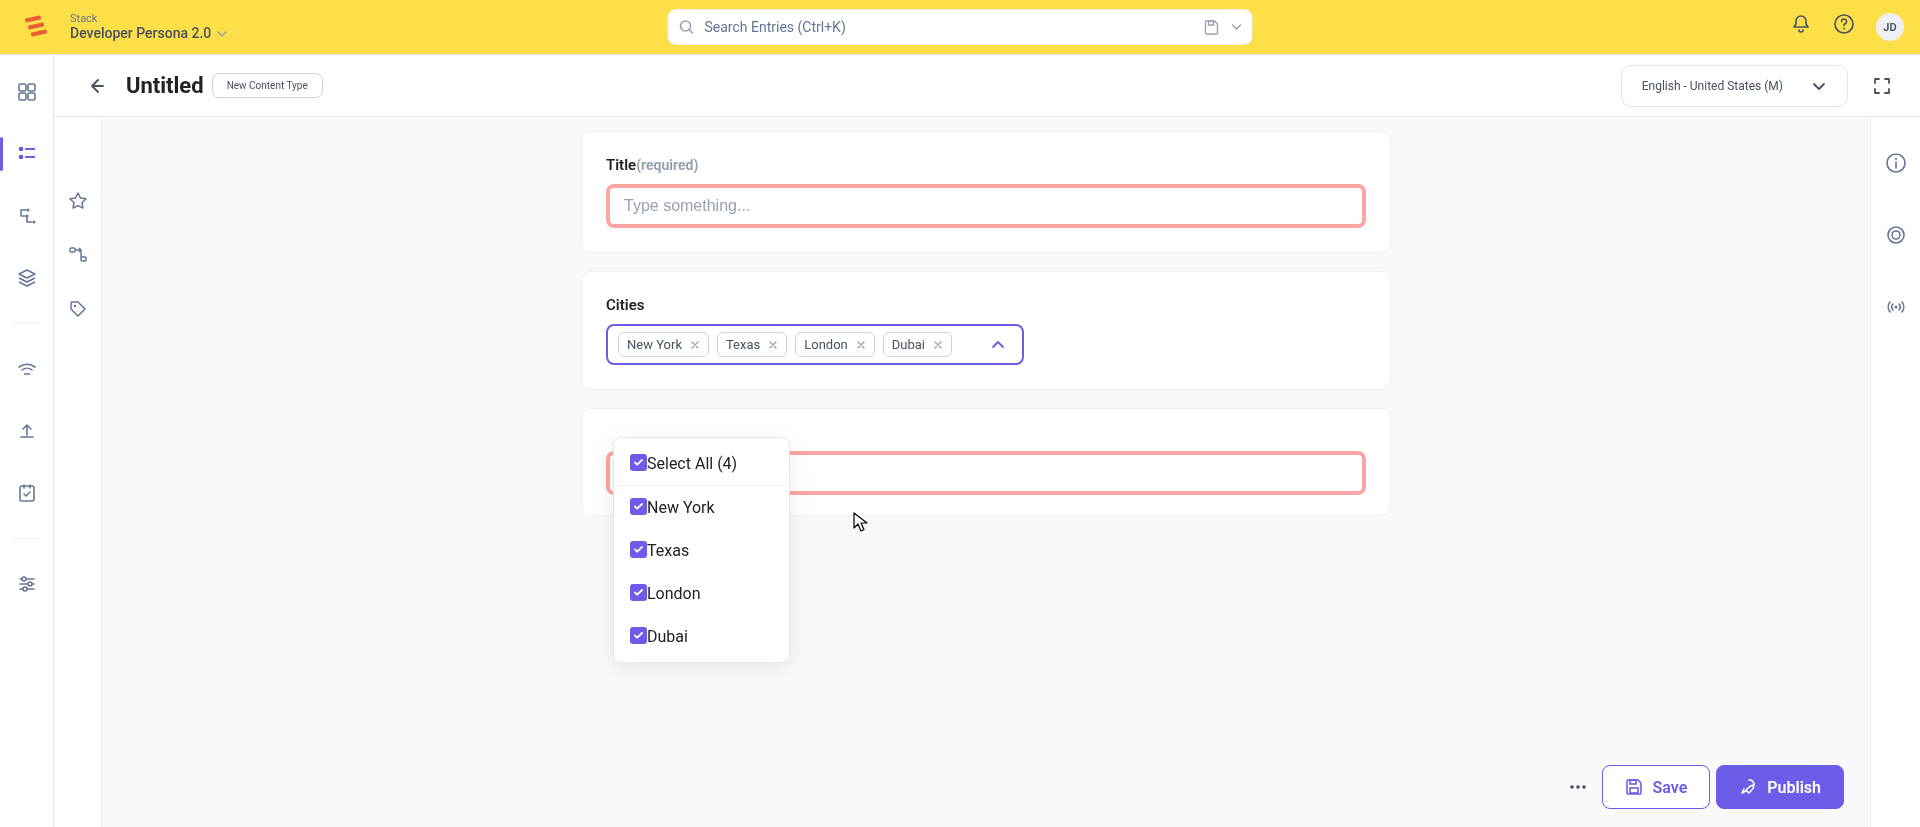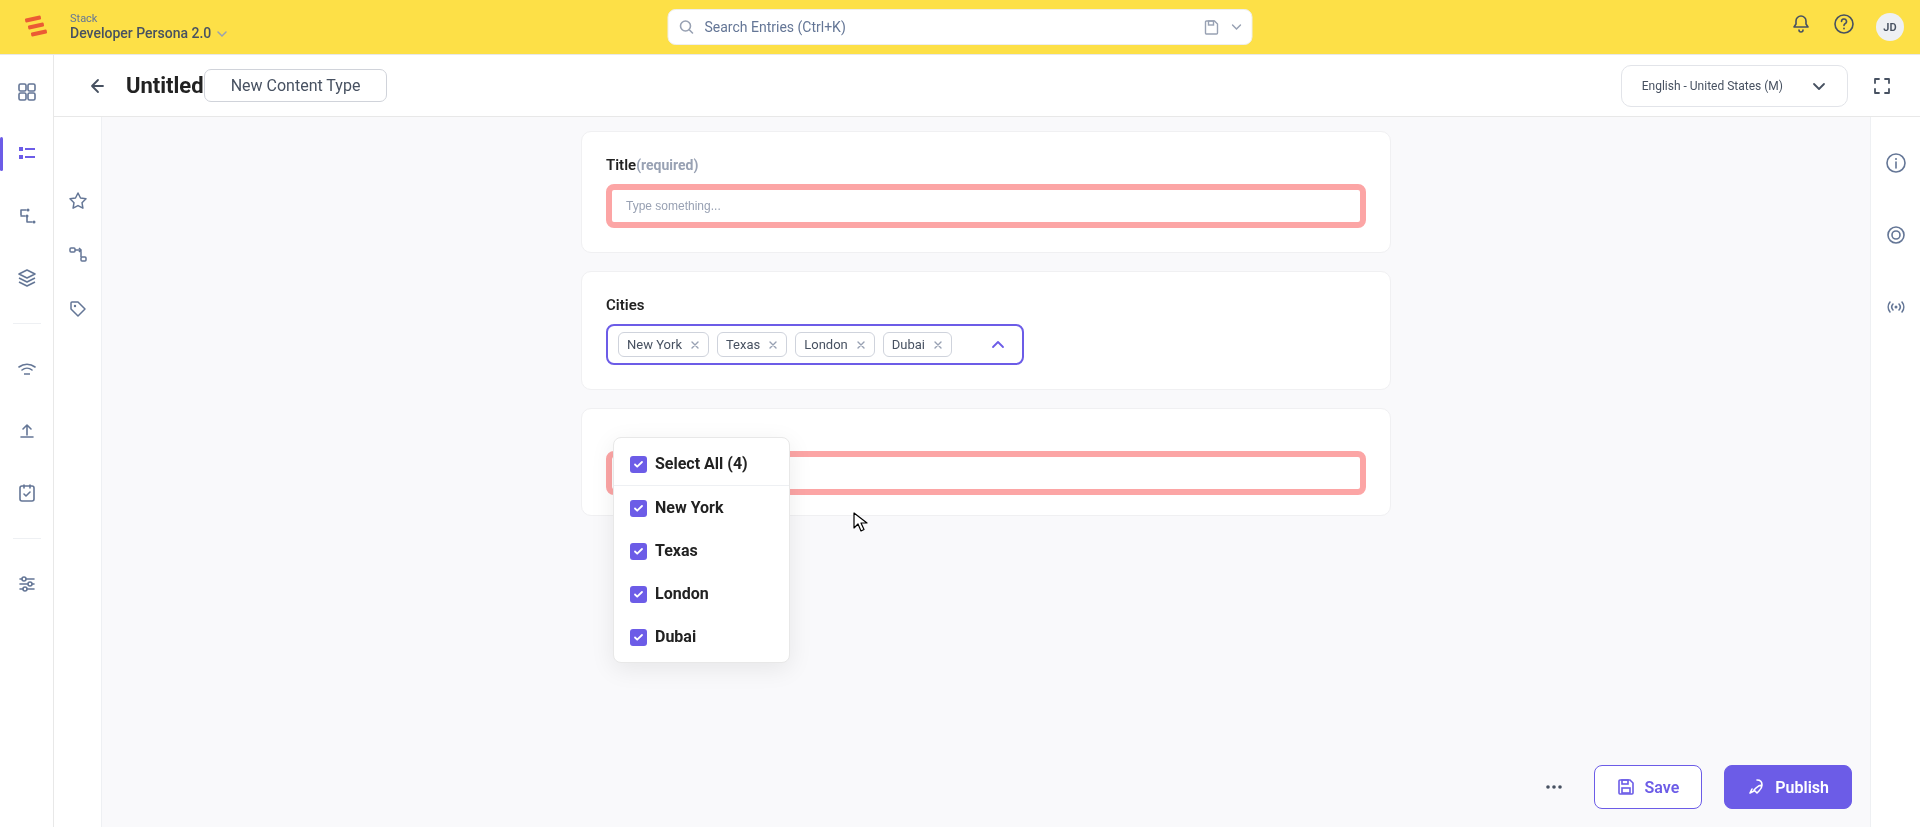--- a/index.html
+++ b/index.html
@@ -68,21 +68,21 @@
   .subheader {
     display:flex; align-items:center;
     height:62px; padding:0 24px 0 80px;
     border-bottom:1px solid #e8e8e8;
     background:#fff;
   }
   .back-btn { width:32px;height:32px;display:flex;align-items:center;justify-content:center;color:var(--text-mid);cursor:pointer;}
   .page-title { font-size:22px; font-weight:700; margin-left:14px; }
   .badge {
     border:1px solid #d0d3da; border-radius:7px;
-    padding:6px 26px; font-size:16px; color:var(--text-mid);
+    padding:6px 14px; font-size:10px; color:var(--text-mid);margin-left:8px;
   }
   .locale-pick {
     margin-left:auto; border:1px solid #e2e4e9; border-radius:10px;
     padding:12px 20px; font-size:12px; color:var(--text-mid);
     display:flex;align-items:center;gap:28px;
   }
   .expand-corner { margin-left:20px; width:28px;height:28px; display:flex;align-items:center;justify-content:center;color:var(--text-mid);}
   
   .rail {
     position:absolute; left:0; top:55px; bottom:0;
@@ -128,22 +128,22 @@
     padding-top:14px;
   }
   .card {
     width:810px; background:#fff; border-radius:10px;
     padding:24px; margin-bottom:18px;
     border:1px solid #f0f0f2;
   }
   .field-label { font-size:15px; font-weight:600; color:var(--text-dark); margin-bottom:10px; display:flex;gap:0;align-items:baseline;}
   .field-label .req { font-weight:700; color:#98a1b3; font-size:14px;}
   .text-input {
-    width:100%; height:44px; border:6px solid #fca5a5; border-radius:8px;
-    padding:0 14px; font-size:12px; color:var(--text-dark);
+    width:100%; height:44px; border:4px solid #fca5a5; border-radius:8px;
+    padding:0 14px; font-size:16px; color:var(--text-dark);
   }
   .text-input::placeholder { color:#98a1b3; }
   
   .multiselect {
     width:418px; border:2px solid var(--purple); border-radius:8px;
     padding:6px 10px; display:flex; align-items:center; flex-wrap:wrap; gap:8px;
     position:relative;
   }
   .chip {
     border:1px solid #cfd3dc; border-radius:6px; padding:4px 8px;
@@ -155,38 +155,37 @@
     margin-left:auto; color:var(--purple); padding:0 6px; cursor:pointer; display:flex;
   }
   .dropdown {
     position:absolute; top:320px; left:calc(50% - 405px + 32px);
     width:177px; background:#fff; border:1px solid #e8e8e8; border-radius:8px;
     box-shadow: 0 6px 24px rgba(0,0,0,0.08);
     z-index:10;
     padding:4px 0;
   }
   .dropdown .row {
-    display:flex;align-items:flex-end;gap:8px;
+    display:flex;align-items:flex-start;gap:0;
     padding:12px 16px; font-size:16px; color:var(--text-dark);
     cursor:pointer;
-    font-weight:bold;
   }
   .dropdown .row.sep { border-bottom:1px solid #eef0f3; }
   .cbx {
     width:17px;height:17px; background:var(--purple); border-radius:3px;
     display:flex;align-items:center;justify-content:center;
     flex-shrink:0;
   }
   
   .card.behind { position:relative; z-index:1; height:108px; padding-top:42px;}
   .card.behind .text-input { margin-top:0; }
   
   .footer {
-    position:absolute; right:18px; bottom:18px;
-    display:flex; align-items:center; gap:22px;
+    position:absolute; right:26px; bottom:18px;
+    display:flex; align-items:center; gap:6px;
   }
   .icon-btn {
     width:36px;height:36px;display:flex;align-items:center;justify-content:center;
     color:var(--text-mid);cursor:pointer;
   }
   .btn {
     height:44px; border-radius:8px; padding:0 22px;
     display:flex;align-items:center;gap:10px; font-size:16px;font-weight:600;
     cursor:pointer;
   }

